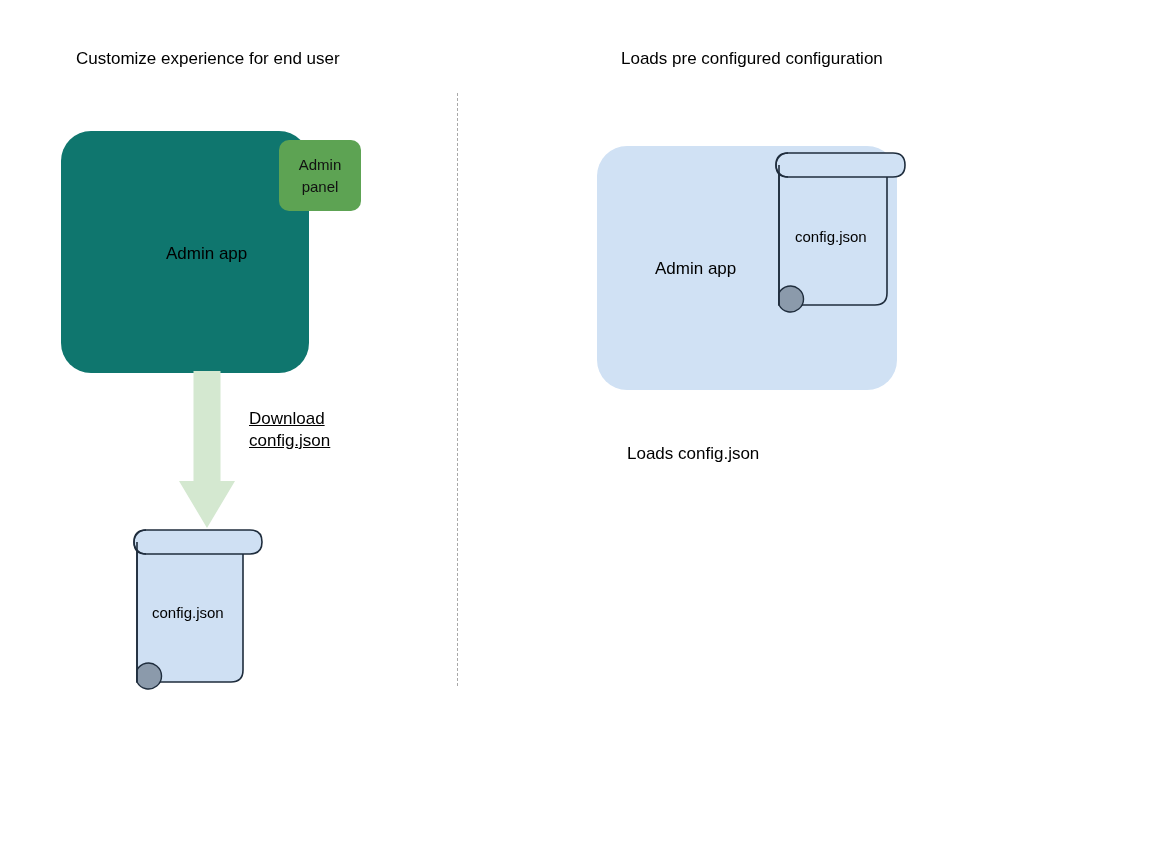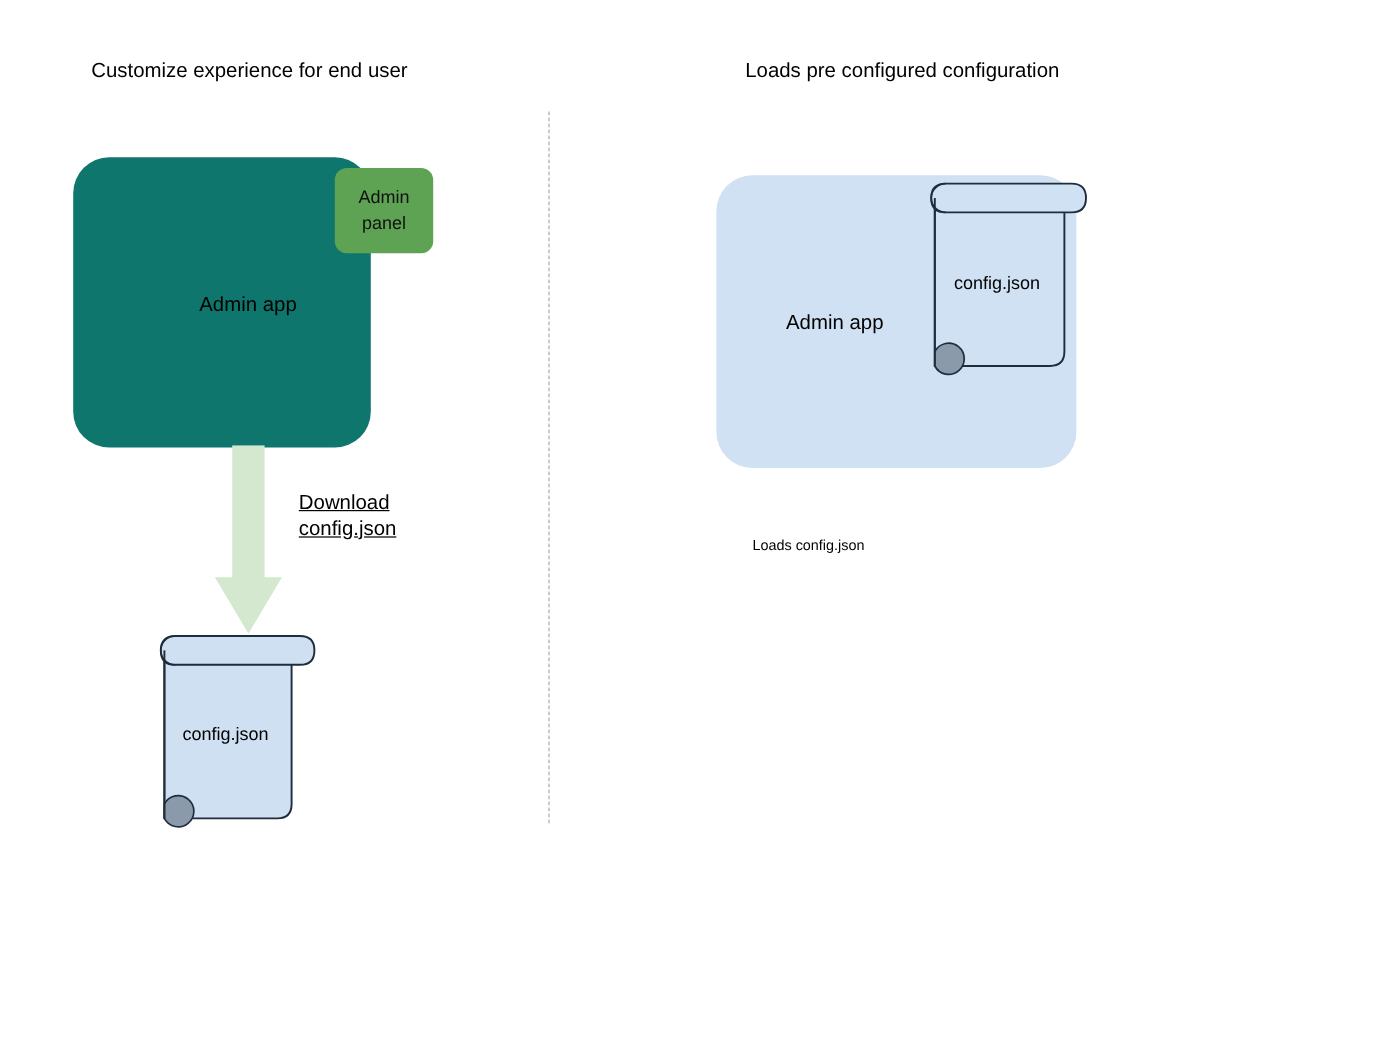--- a/index.html
+++ b/index.html
@@ -140,21 +140,21 @@
     text-align: center;
   }
   #scroll-left-label  { left: 152px; top: 604px; }
   #scroll-right-label { left: 795px; top: 228px; }
 
   
   #loads-caption {
     position: absolute;
     left: 627px;
     top: 443px;
-    font-size: 12px;
+    font-size: 17px;
     line-height: 22px;
     color: #000;
     white-space: nowrap;
   }
 </style>
 </head>
 <body>
 
 <div class="canvas">
 

